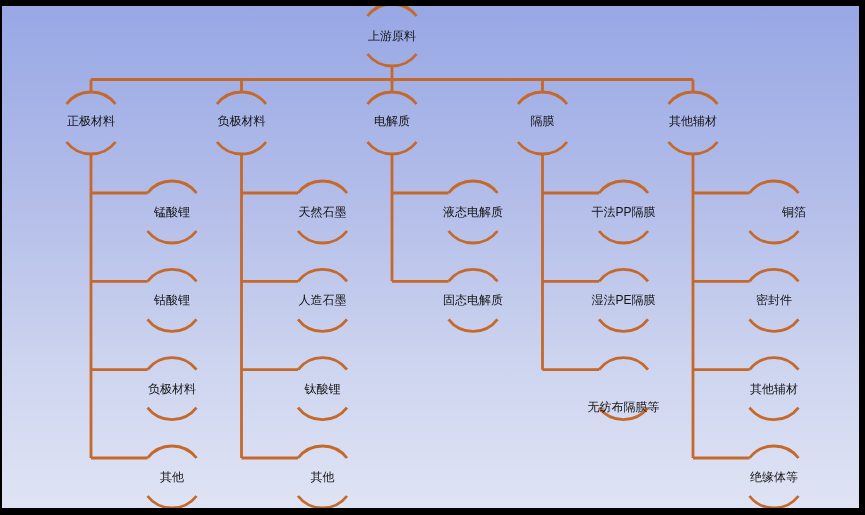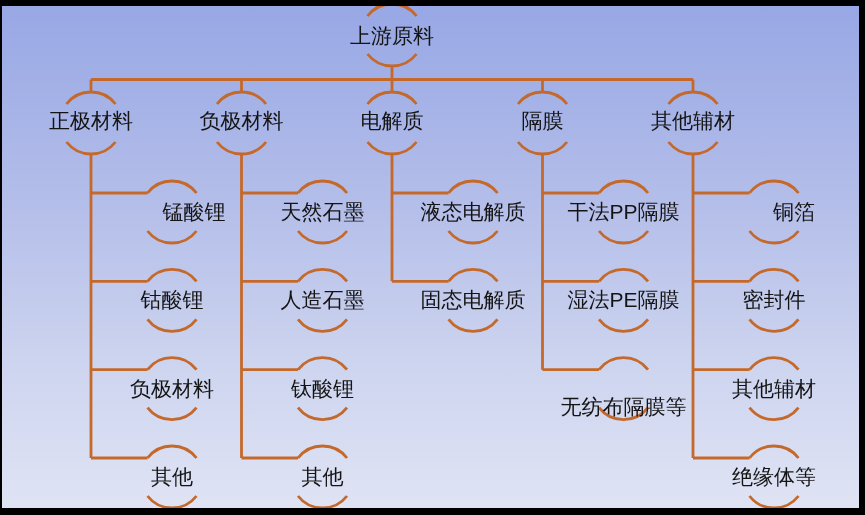--- a/index.html
+++ b/index.html
@@ -24,21 +24,21 @@
     position: absolute;
     left: 0;
     top: 0;
     width: 865px;
     height: 515px;
     z-index: 2;
   }
   .node-label {
     position: absolute;
     transform: translate(-50%, -50%);
-    font-size: 21px;
+    font-size: 12px;
     line-height: 22px;
     color: #141414;
     white-space: nowrap;
     text-align: center;
   }
   .frame-bar {
     position: absolute;
     background: #000000;
     z-index: 5;
   }
@@ -73,21 +73,21 @@
     <path d="M 668.5051025721682 104 A 31 31 0 0 1 717.4948974278318 104 M 668.5051025721682 142 A 31 31 0 0 0 717.4948974278318 142" fill="none" stroke="#c5692b" stroke-width="2.8"></path>
     <path d="M 749.5051025721682 193 A 31 31 0 0 1 798.4948974278318 193 M 749.5051025721682 231 A 31 31 0 0 0 798.4948974278318 231" fill="none" stroke="#c5692b" stroke-width="2.8"></path>
     <path d="M 749.5051025721682 281.3 A 31 31 0 0 1 798.4948974278318 281.3 M 749.5051025721682 319.3 A 31 31 0 0 0 798.4948974278318 319.3" fill="none" stroke="#c5692b" stroke-width="2.8"></path>
     <path d="M 749.5051025721682 369.7 A 31 31 0 0 1 798.4948974278318 369.7 M 749.5051025721682 407.7 A 31 31 0 0 0 798.4948974278318 407.7" fill="none" stroke="#c5692b" stroke-width="2.8"></path>
     <path d="M 749.5051025721682 458 A 31 31 0 0 1 798.4948974278318 458 M 749.5051025721682 496 A 31 31 0 0 0 798.4948974278318 496" fill="none" stroke="#c5692b" stroke-width="2.8"></path>
   </svg>
 
 <div id="labels">
     <div class="node-label" style="left: 392px; top: 36px;">上游原料</div>
     <div class="node-label" style="left: 91px; top: 121px;">正极材料</div>
-    <div class="node-label" style="left: 172px; top: 212px; margin-left: 22px;">锰酸锂</div>
+    <div class="node-label" style="left: 172px; top: 212px;">锰酸锂</div>
     <div class="node-label" style="left: 172px; top: 300.3px;">钴酸锂</div>
     <div class="node-label" style="left: 172px; top: 388.7px;">负极材料</div>
     <div class="node-label" style="left: 172px; top: 477px;">其他</div>
     <div class="node-label" style="left: 241.5px; top: 121px;">负极材料</div>
     <div class="node-label" style="left: 322.5px; top: 212px;">天然石墨</div>
     <div class="node-label" style="left: 322.5px; top: 300.3px;">人造石墨</div>
     <div class="node-label" style="left: 322.5px; top: 388.7px;">钛酸锂</div>
     <div class="node-label" style="left: 322.5px; top: 477px;">其他</div>
     <div class="node-label" style="left: 392px; top: 121px;">电解质</div>
     <div class="node-label" style="left: 473px; top: 212px;">液态电解质</div>

